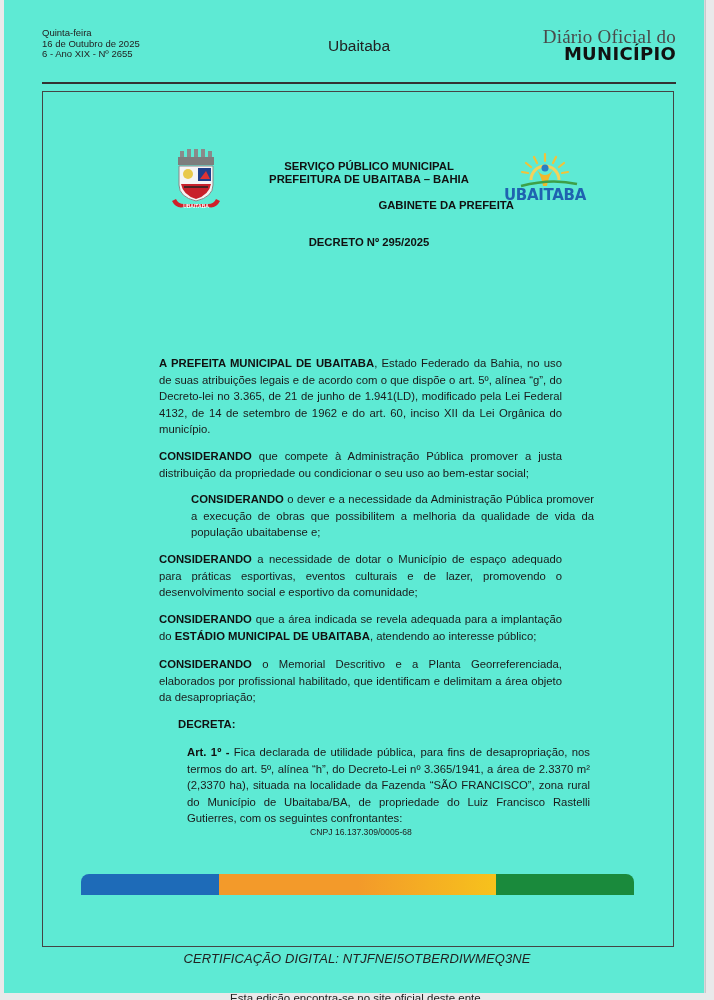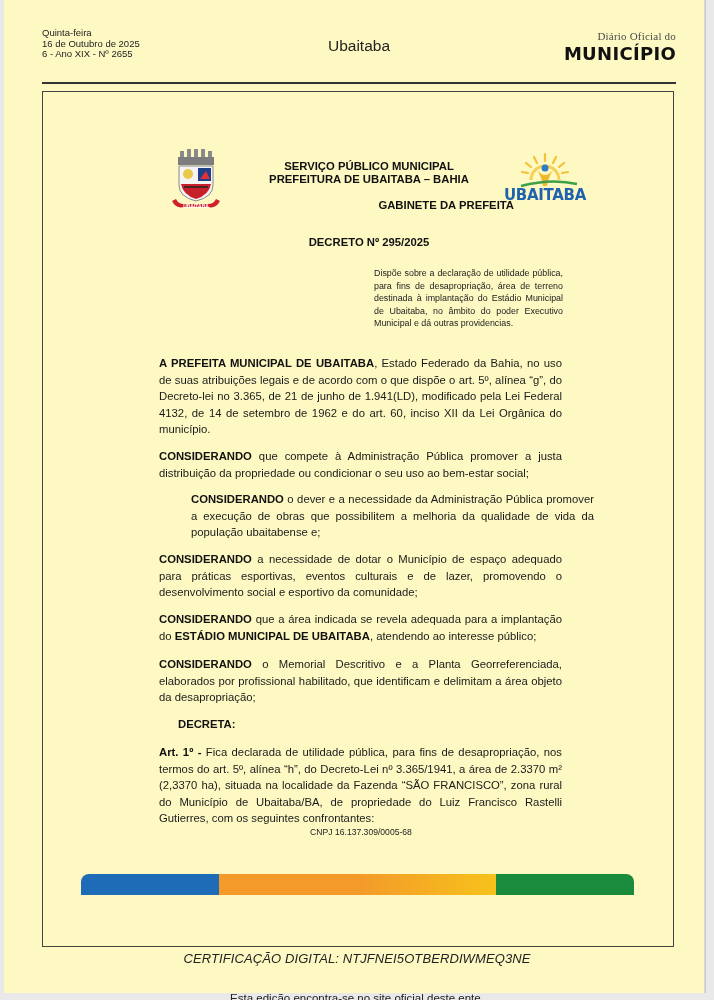--- a/index.html
+++ b/index.html
@@ -3,28 +3,28 @@
   <meta charset="utf-8">
   <style>
     html, body { margin: 0; padding: 0; }
     body {
       width: 714px; height: 1000px; position: relative; overflow: hidden;
       background: #e9e9ea;
       font-family: "Liberation Sans", sans-serif; color: #1a1a1a;
     }
     .page {
       position: absolute; left: 4px; top: 0; width: 700px; height: 993px;
-      background: #fef9c3;
+      background: #5eead4;
       box-shadow: 1px 0 0 #d8d8da, 2px 0 0 #c9c9cc;
     }
     .topbar { position: absolute; left: 38px; top: 28px; width: 634px; height: 55px; }
     .issue-info { position: absolute; left: 0; top: 0; font-size: 9.5px; line-height: 10.5px; color: #222; }
     .city { position: absolute; left: 0; width: 100%; top: 9px; text-align: center; font-size: 15.5px; color: #222; }
     .masthead { position: absolute; right: 0; top: 0; text-align: right; }
-    .masthead .l1 { font-family: "Liberation Serif", serif; font-size: 11px; color: #4a4a4a; line-height: 17px; letter-spacing: 0.2px; }
+    .masthead .l1 { font-family: "Liberation Serif", serif; font-size: 19px; color: #4a4a4a; line-height: 17px; letter-spacing: 0.2px; }
     .masthead .l2 { font-family: "DejaVu Sans", sans-serif; font-weight: bold; font-size: 18px; color: #111; line-height: 18px; letter-spacing: 0.3px; }
     .header-rule { position: absolute; left: 38px; top: 82px; width: 634px; height: 2px; background: #333; }
     .frame {
       position: absolute; left: 38px; top: 91px; width: 632px; height: 856px;
       border: 1.5px solid #444; box-sizing: border-box;
     }
     .emblem { position: absolute; left: 166px; top: 149px; width: 52px; height: 66px; }
     .brand-logo { position: absolute; left: 497px; top: 150px; width: 88px; height: 56px; }
     .brand-text {
       position: absolute; left: 0; bottom: 2px; width: 100%; text-align: center;
@@ -40,21 +40,21 @@
     .body-text { position: absolute; left: 155px; width: 403px; font-size: 11.3px; line-height: 16.5px; text-align: justify; color: #1a1a1a; }
     .body-text p { margin: 0; }
     .body-text b { font-weight: bold; color: #111; }
     .p1 { top: 355px; }
     .p2 { top: 448px; }
     .p3 { top: 491px; margin-left: 32px; }
     .p4 { top: 551px; }
     .p5 { top: 611px; }
     .p6 { top: 656px; }
     .p7 { top: 716px; padding-left: 19px; }
-    .p8 { top: 744px; }
+    .p8 { top: 744px; margin-left: 28px; }
     .footer-addr { position: absolute; left: 150px; width: 414px; top: 827px; text-align: center; font-size: 8.6px; line-height: 11.5px; color: #222; }
     .color-bar { position: absolute; left: 77px; top: 874px; width: 553px; height: 21px; display: flex; border-radius: 8px 8px 0 0; overflow: hidden; }
     .color-bar .seg { height: 100%; }
     .cert { position: absolute; left: 0; width: 714px; top: 951px; text-align: center; font-size: 13px; color: #222; letter-spacing: 0.1px; font-style: italic; }
     .edition-note { position: absolute; left: 0; width: 714px; top: 968px; text-align: center; font-size: 11.5px; color: #222; margin-top: 24px; }
   </style>
 </head>
 <body>
 
 <div class="page">
@@ -112,21 +112,20 @@
       <path d="M30 30 A14 14 0 0 1 58 30" fill="none" stroke="#f5d15a" stroke-width="3"></path>
       <circle cx="44" cy="18" r="3.5" fill="#2a7dc4"></circle>
       <path d="M36 20 Q44 30 52 20 Q47 28 46 36 H42 Q41 28 36 20 Z" fill="#f0b82c"></path>
       <path d="M20 36 Q50 28 76 34" fill="none" stroke="#3da048" stroke-width="2.5"></path>
     </svg>
     <div class="brand-text">UBAITABA</div>
   </div>
 
   <div class="decree-title">DECRETO Nº 295/2025</div>
 
-  <div class="ementa">Dispõe sobre a declaração de utilidade pública, para fins de desapropriação, área de terreno destinada à implantação do Estádio Municipal de Ubaitaba, no âmbito do poder Executivo Municipal e dá outras providencias.</div>
 
   <div class="body-text p1">
     <p><b>A PREFEITA MUNICIPAL DE UBAITABA</b><span>, Estado Federado da Bahia, no uso de suas atribuições legais e de acordo com o que dispõe o art. 5º, alínea “g”, do Decreto-lei no 3.365, de 21 de junho de 1.941(LD), modificado pela Lei Federal 4132, de 14 de setembro de 1962 e do art. 60, inciso XII da Lei Orgânica do município.</span></p>
   </div>
 
   <div class="body-text p2">
     <p><b>CONSIDERANDO</b><span> que compete à Administração Pública promover a justa distribuição da propriedade ou condicionar o seu uso ao bem-estar social;</span></p>
   </div>
   <div class="body-text p3">
     <p><b>CONSIDERANDO</b><span> o dever e a necessidade da Administração Pública promover a execução de obras que possibilitem a melhoria da qualidade de vida da população ubaitabense e;</span></p>

